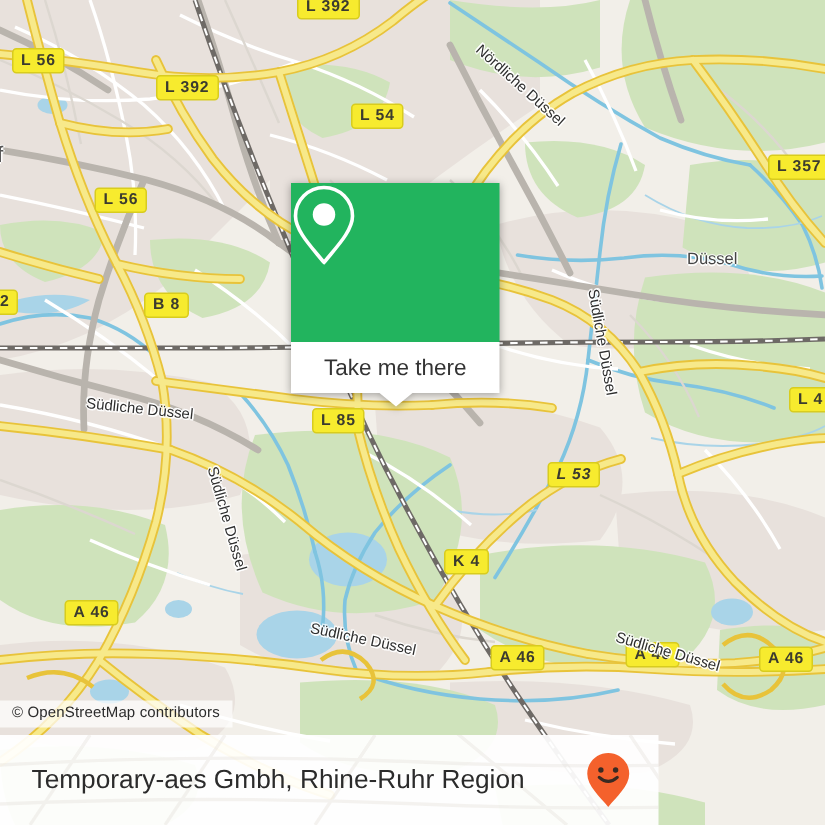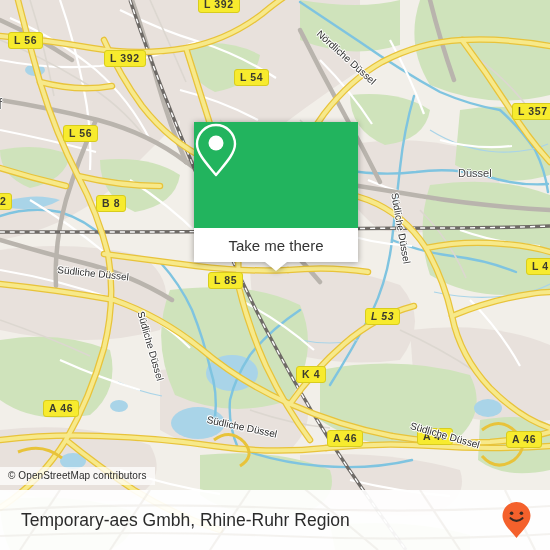--- a/index.html
+++ b/index.html
@@ -55,21 +55,21 @@
     font-size:15px;
     white-space:nowrap;
     text-shadow:
       1px 0 0 rgba(255,255,255,.9), -1px 0 0 rgba(255,255,255,.9),
       0 1px 0 rgba(255,255,255,.9), 0 -1px 0 rgba(255,255,255,.9);
   }
 
   
   .popup{
     position:absolute;
-    left:194px;top:122px;width:164px;
+    left:194px;top:122px;width:139px;
     filter:drop-shadow(0 1px 3px rgba(0,0,0,.35));
   }
   .popup-top{
     background:#22b45e;
     height:106px;
     display:flex;align-items:center;justify-content:center;
   }
   .popup-bottom{
     background:#ffffff;
     height:34px;
@@ -91,21 +91,21 @@
     position:absolute;left:0;top:467px;
     background:rgba(255,255,255,.72);
     padding:3px 8px 4px 8px;
     font-size:10px;
     color:#2b2b2b;
     letter-spacing:.1px;
   }
 
   
   .footer{
-    position:absolute;left:0;top:490px;width:550px;height:60px;
+    position:absolute;left:0;top:490px;width:439px;height:60px;
     background:rgba(255,255,255,.93);
     overflow:hidden;
   }
   .footer-ghost{position:absolute;inset:0;opacity:.35;}
   .footer-title{
     position:absolute;left:21px;top:50%;transform:translateY(-50%);
     font-size:17.5px;color:#2b2b2b;white-space:nowrap;
   }
   .brand{
     position:absolute;right:18px;top:50%;transform:translateY(-50%);

